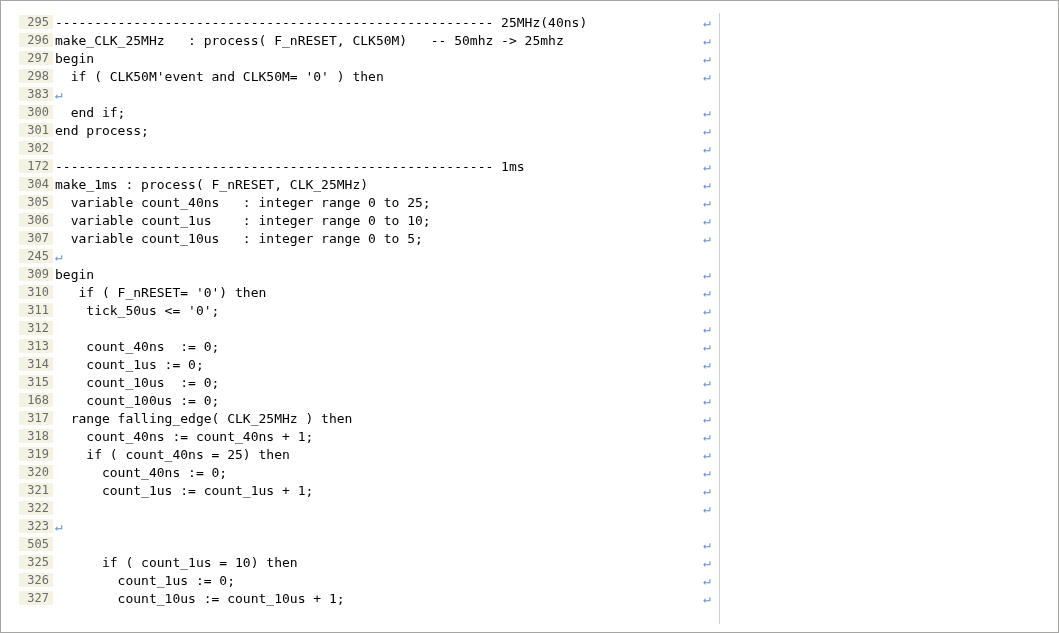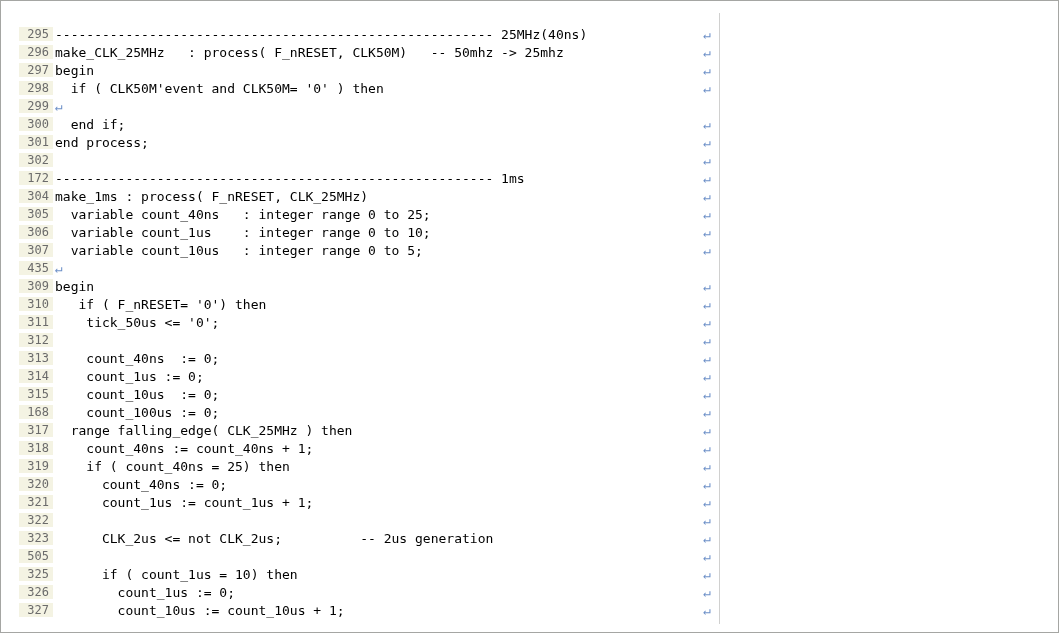--- a/index.html
+++ b/index.html
@@ -21,21 +21,20 @@
     background: #ffffff;
   }
   .editor {
     display: flex;
     height: 100%;
   }
   .leftpane {
     display: flex;
     flex-direction: column;
     flex: 1 1 auto;
-    margin-top: 12px;
   }
   .line {
     display: flex;
     align-items: center;
     height: 18px;
     white-space: pre;
   }
   .gutter {
     width: 30px;
     min-width: 30px;
@@ -67,45 +66,45 @@
 </head>
 <body>
 
 <div class="page">
   <div class="editor">
     <div class="leftpane" id="leftpane">
         <div class="line"><span class="gutter">295</span><span class="code">-------------------------------------------------------- 25MHz(40ns)</span><span class="eol">↵</span></div>
         <div class="line"><span class="gutter">296</span><span class="code">make_CLK_25MHz   : process( F_nRESET, CLK50M)   -- 50mhz -&gt; 25mhz</span><span class="eol">↵</span></div>
         <div class="line"><span class="gutter">297</span><span class="code">begin</span><span class="eol">↵</span></div>
         <div class="line"><span class="gutter">298</span><span class="code">  if ( CLK50M'event and CLK50M= '0' ) then</span><span class="eol">↵</span></div>
-        <div class="line"><span class="gutter">299</span><span class="eol">↵</span></div>
+        <div class="line"><span class="gutter">383</span><span class="eol">↵</span></div>
         <div class="line"><span class="gutter">300</span><span class="code">  end if;</span><span class="eol">↵</span></div>
         <div class="line"><span class="gutter">301</span><span class="code">end process;</span><span class="eol">↵</span></div>
         <div class="line"><span class="gutter">302</span><span class="code"></span><span class="eol">↵</span></div>
         <div class="line"><span class="gutter">172</span><span class="code">-------------------------------------------------------- 1ms</span><span class="eol">↵</span></div>
         <div class="line"><span class="gutter">304</span><span class="code">make_1ms : process( F_nRESET, CLK_25MHz)</span><span class="eol">↵</span></div>
         <div class="line"><span class="gutter">305</span><span class="code">  variable count_40ns   : integer range 0 to 25;</span><span class="eol">↵</span></div>
         <div class="line"><span class="gutter">306</span><span class="code">  variable count_1us    : integer range 0 to 10;</span><span class="eol">↵</span></div>
         <div class="line"><span class="gutter">307</span><span class="code">  variable count_10us   : integer range 0 to 5;</span><span class="eol">↵</span></div>
-        <div class="line"><span class="gutter">435</span><span class="eol">↵</span></div>
+        <div class="line"><span class="gutter">245</span><span class="eol">↵</span></div>
         <div class="line"><span class="gutter">309</span><span class="code">begin</span><span class="eol">↵</span></div>
         <div class="line"><span class="gutter">310</span><span class="code">   if ( F_nRESET= '0') then</span><span class="eol">↵</span></div>
         <div class="line"><span class="gutter">311</span><span class="code">    tick_50us &lt;= '0';</span><span class="eol">↵</span></div>
         <div class="line"><span class="gutter">312</span><span class="code">    </span><span class="eol">↵</span></div>
         <div class="line"><span class="gutter">313</span><span class="code">    count_40ns  := 0;</span><span class="eol">↵</span></div>
         <div class="line"><span class="gutter">314</span><span class="code">    count_1us := 0;</span><span class="eol">↵</span></div>
         <div class="line"><span class="gutter">315</span><span class="code">    count_10us  := 0;</span><span class="eol">↵</span></div>
         <div class="line"><span class="gutter">168</span><span class="code">    count_100us := 0;</span><span class="eol">↵</span></div>
         <div class="line"><span class="gutter">317</span><span class="code">  range falling_edge( CLK_25MHz ) then</span><span class="eol">↵</span></div>
         <div class="line"><span class="gutter">318</span><span class="code">    count_40ns := count_40ns + 1;</span><span class="eol">↵</span></div>
         <div class="line"><span class="gutter">319</span><span class="code">    if ( count_40ns = 25) then</span><span class="eol">↵</span></div>
         <div class="line"><span class="gutter">320</span><span class="code">      count_40ns := 0;</span><span class="eol">↵</span></div>
         <div class="line"><span class="gutter">321</span><span class="code">      count_1us := count_1us + 1;</span><span class="eol">↵</span></div>
         <div class="line"><span class="gutter">322</span><span class="code">      </span><span class="eol">↵</span></div>
-        <div class="line"><span class="gutter">323</span><span class="code">      CLK_2us &lt;= not CLK_2us;          -- 2us generation</span><span class="eol">↵</span></div>
+        <div class="line"><span class="gutter">323</span><span class="eol">↵</span></div>
         <div class="line"><span class="gutter">505</span><span class="code">      </span><span class="eol">↵</span></div>
         <div class="line"><span class="gutter">325</span><span class="code">      if ( count_1us = 10) then</span><span class="eol">↵</span></div>
         <div class="line"><span class="gutter">326</span><span class="code">        count_1us := 0;</span><span class="eol">↵</span></div>
         <div class="line"><span class="gutter">327</span><span class="code">        count_10us := count_10us + 1;</span><span class="eol">↵</span></div>
       </div>
     <div class="sep"></div>
     <div class="rightpad"></div>
   </div>
 </div>
 

